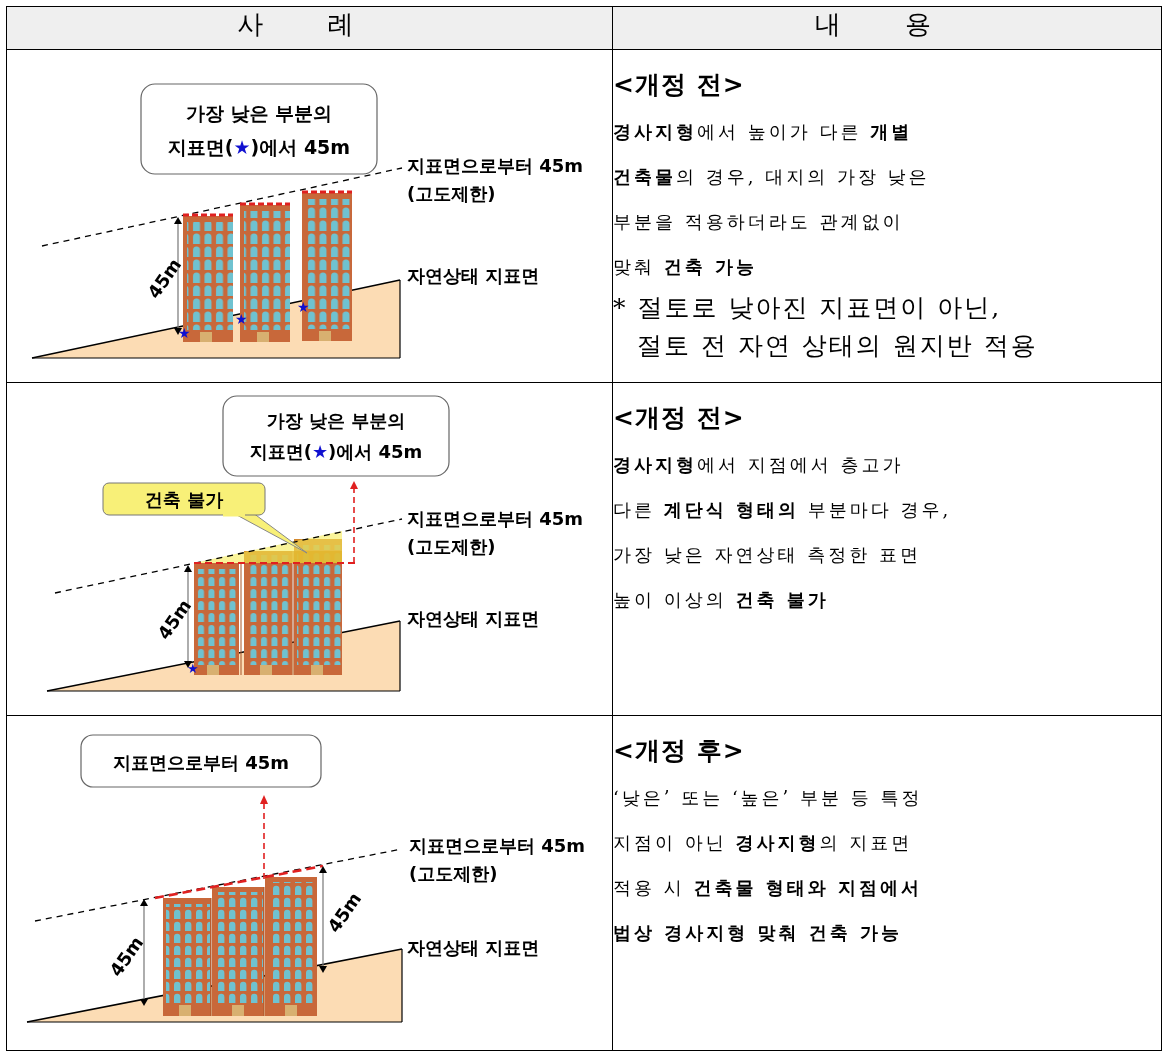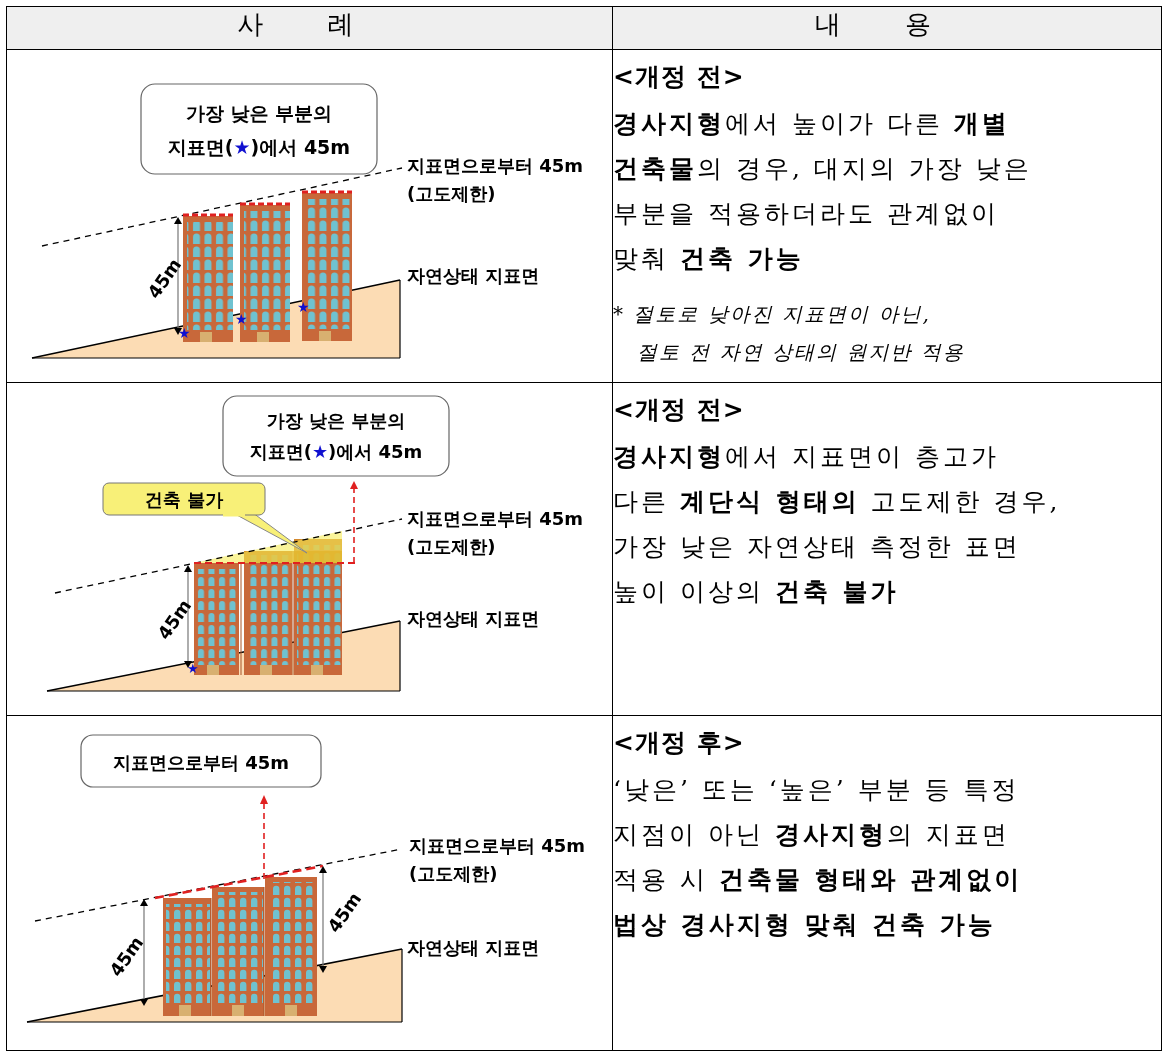--- a/index.html
+++ b/index.html
@@ -3,24 +3,24 @@
 <meta charset="utf-8">
 <style>
   html, body { margin: 0; padding: 0; background: #ffffff; }
   body { width: 1167px; height: 1054px; position: relative; font-family: "DejaVu Sans", sans-serif; color: #000; }
   table.main { position: absolute; left: 6px; top: 6px; border-collapse: collapse; width: 1156px; padding-left: 20px; }
   table.main td, table.main th { border: 1.5px solid #000; padding: 0; vertical-align: top; }
   th.hdr { background: #efefef; height: 42px; font-weight: normal; font-size: 26px; letter-spacing: 28px; text-align: center; vertical-align: middle; font-family: "DejaVu Serif", serif; }
   td.fig { width: 605px; height: 332px; position: relative; }
   td.txt { width: 549px; padding: 6px 10px 0 14px; }
   .fig svg { display: block; }
-  .t-head { font-size: 25px; font-weight: bold; margin: 10px 0 8px 0; letter-spacing: 1px; }
-  .t-line { font-size: 25px; line-height: 45px; letter-spacing: 3px; white-space: nowrap; font-family: "DejaVu Serif", serif; }
+  .t-head { font-size: 25px; font-weight: bold; margin: 18px 0 8px 0; letter-spacing: 1px; }
+  .t-line { font-size: 18px; line-height: 45px; letter-spacing: 3px; white-space: nowrap; font-family: "DejaVu Serif", serif; }
   .t-line b { font-family: "DejaVu Sans", sans-serif; font-weight: bold; }
-  .t-note { font-size: 20px; line-height: 38px; letter-spacing: 2px; white-space: nowrap; margin-top: 14px; font-family: "DejaVu Serif", serif; font-style: italic; }
+  .t-note { font-size: 25px; line-height: 38px; letter-spacing: 2px; white-space: nowrap; margin-top: 0; font-family: "DejaVu Serif", serif; }
   .t-note .indent { padding-left: 24px; }
   .svgtxt { font-family: "DejaVu Sans", sans-serif; font-weight: bold; }
 </style>
 </head>
 <body>
 
 <table class="main">
   <tbody>
       <tr>
     <th class="hdr">사 례</th>
@@ -145,22 +145,22 @@
 
         <line x1="181" y1="186" x2="181" y2="281" stroke="#777" stroke-width="1.2"></line>
         <polygon points="177,189 185,189 181,182" fill="#000"></polygon>
         <polygon points="177,278 185,278 181,285" fill="#000"></polygon>
         <text x="160" y="258" font-size="18" class="svgtxt" transform="rotate(-55 160 258)">45m</text>
         <text x="180" y="290" font-size="13" fill="#1010d0">★</text>
       </svg>
     </td>
     <td class="txt">
       <div class="t-head">&lt;개정 전&gt;</div>
-      <div class="t-line"><b>경사지형</b><span>에서 지표면이 층고가</span></div>
-      <div class="t-line"><span>다른 </span><b>계단식 형태의</b><span> 고도제한 경우,</span></div>
+      <div class="t-line"><b>경사지형</b><span>에서 지점에서 층고가</span></div>
+      <div class="t-line"><span>다른 </span><b>계단식 형태의</b><span> 부분마다 경우,</span></div>
       <div class="t-line"><span>가장 낮은 자연상태 측정한 표면</span></div>
       <div class="t-line"><span>높이 이상의 </span><b>건축 불가</b></div>
     </td>
   </tr>
 
   <tr>
     <td class="fig" style="height:334px;">
       <svg width="605" height="334" viewBox="0 0 605 334">
         <defs>
           <pattern id="win3" x="0" y="0" width="11" height="12" patternUnits="userSpaceOnUse">
@@ -206,18 +206,18 @@
         <line x1="316" y1="154" x2="316" y2="253" stroke="#777" stroke-width="1.2"></line>
         <polygon points="312,157 320,157 316,150" fill="#000"></polygon>
         <polygon points="312,250 320,250 316,257" fill="#000"></polygon>
         <text x="330" y="218" font-size="18" class="svgtxt" transform="rotate(-55 330 218)">45m</text>
       </svg>
     </td>
     <td class="txt">
       <div class="t-head">&lt;개정 후&gt;</div>
       <div class="t-line"><span>‘낮은’ 또는 ‘높은’ 부분 등 특정</span></div>
       <div class="t-line"><span>지점이 아닌 </span><b>경사지형</b><span>의 지표면</span></div>
-      <div class="t-line"><span>적용 시 </span><b>건축물 형태와 관계없이</b></div>
+      <div class="t-line"><span>적용 시 </span><b>건축물 형태와 지점에서</b></div>
       <div class="t-line"><b>법상 경사지형 맞춰 건축 가능</b></div>
     </td>
   </tr>
 </tbody>
   </table>
 
 </body></html>

